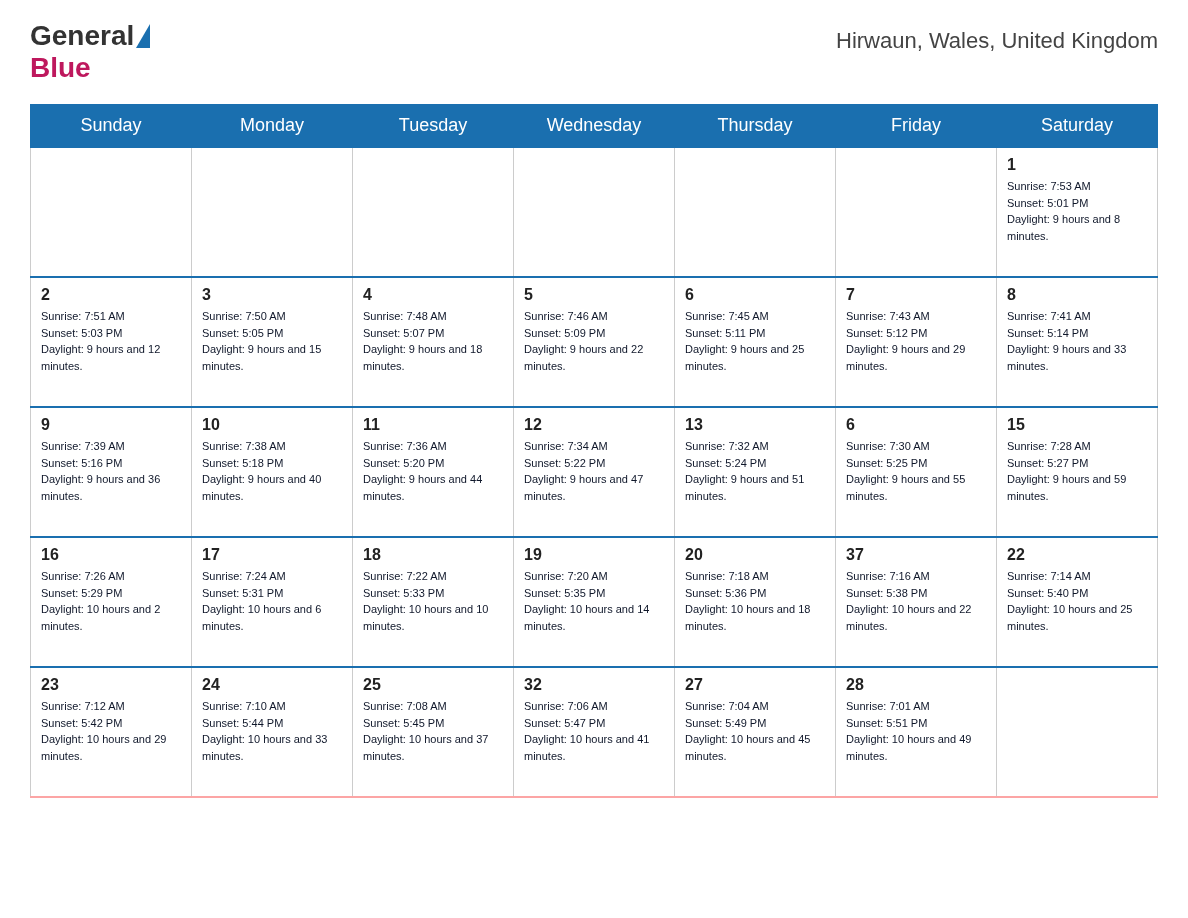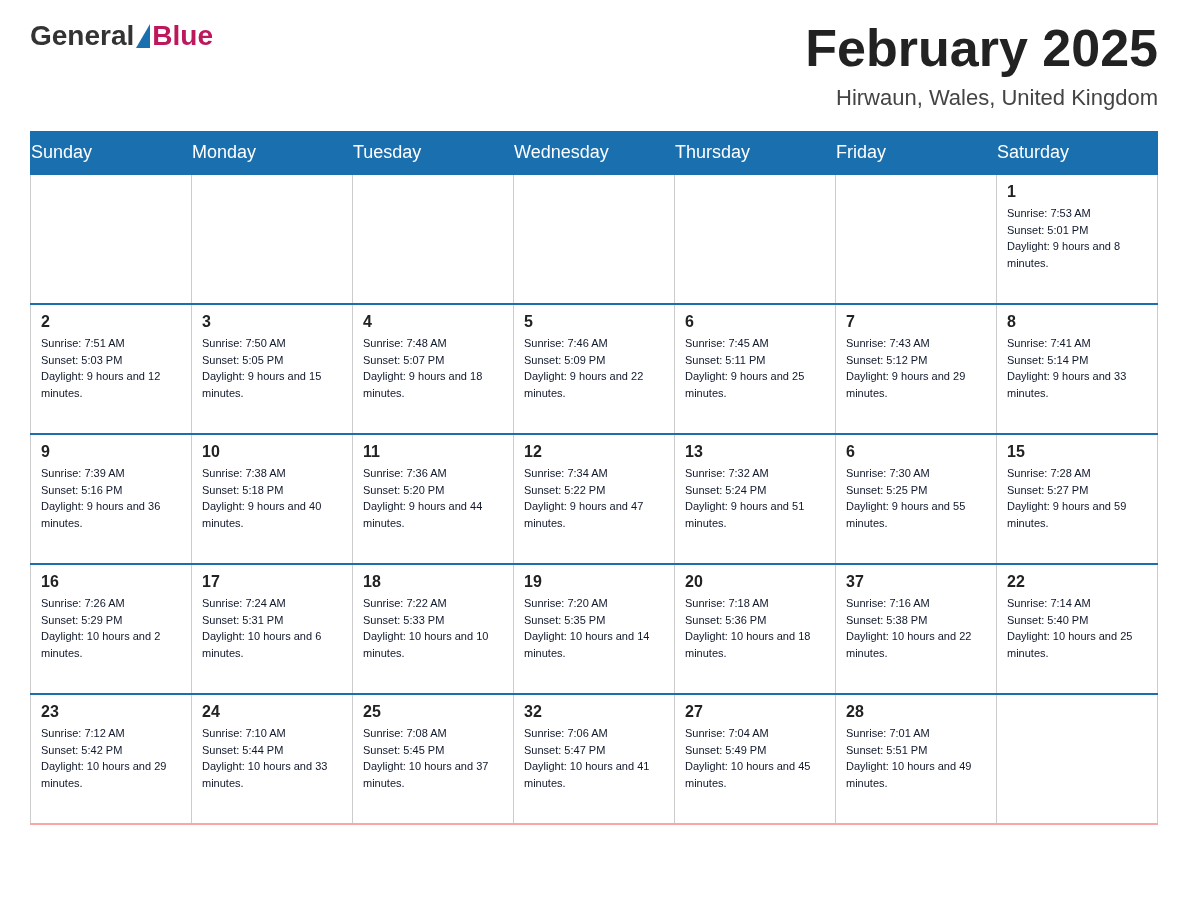--- a/index.html
+++ b/index.html
@@ -11,20 +11,21 @@
       padding: 20px 30px;
     }
     .header {
       display: flex;
       justify-content: space-between;
       align-items: flex-start;
       margin-bottom: 20px;
     }
     .logo {
       display: flex;
+      flex-direction: column;
       align-items: flex-start;
     }
     .logo-text {
       display: flex;
       align-items: center;
     }
     .logo-general {
       font-size: 28px;
       font-weight: bold;
       color: #333;
@@ -61,22 +62,22 @@
     }
     .calendar {
       width: 100%;
       border-collapse: collapse;
     }
     .calendar th {
       background-color: #1a6faf;
       color: #fff;
       font-size: 18px;
       font-weight: normal;
-      padding: 10px 0;
-      text-align: left;
+      padding: 10px 8px;
+      text-align: center;
       border: 1px solid #1a6faf;
     }
     .calendar td {
       border: 1px solid #ccc;
       border-top: 2px solid #1a6faf;
       vertical-align: top;
       padding: 8px 10px;
       width: calc(100% / 7);
       min-height: 120px;
       height: 130px;
@@ -106,21 +107,20 @@
 
 <div class="header">
   <div class="logo">
     <div class="logo-text">
       <span class="logo-general">General</span>
       <span class="logo-triangle"></span>
     </div>
     <span class="logo-blue">Blue</span>
   </div>
   <div class="title-section">
-    <div class="month-title">February 2025</div>
     <div class="location">Hirwaun, Wales, United Kingdom</div>
   </div>
 </div>
 
 <table class="calendar">
   <thead>
     <tr>
 
     <th>Sunday</th>
         <th>Monday</th>

